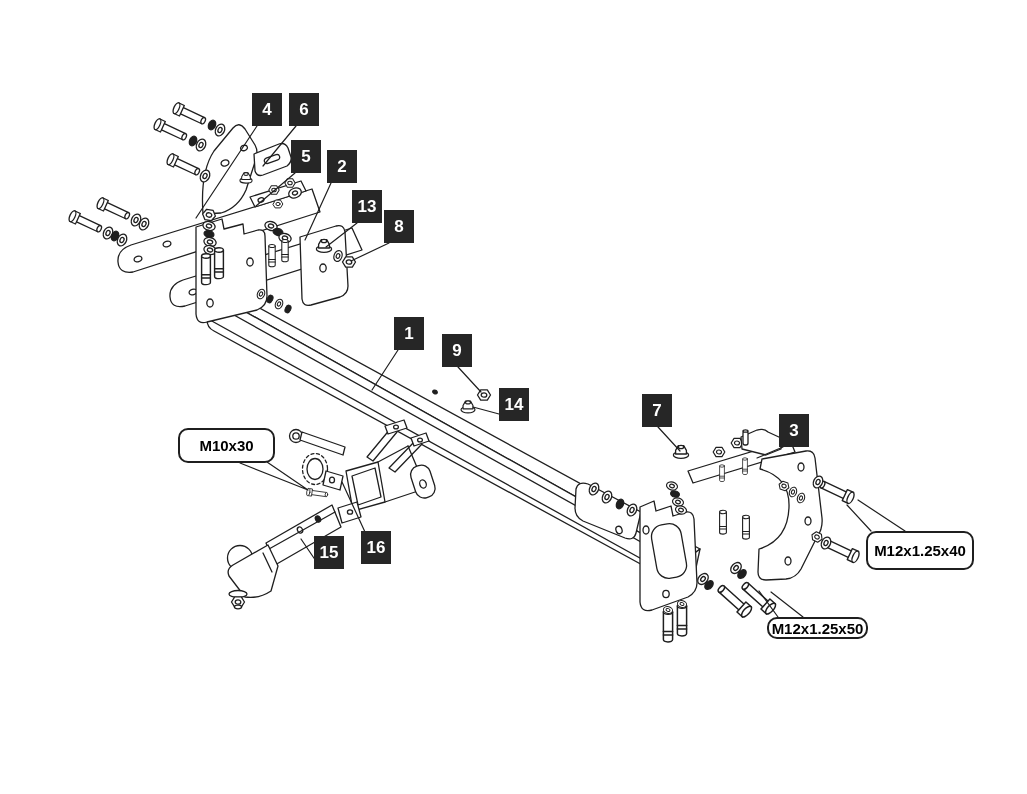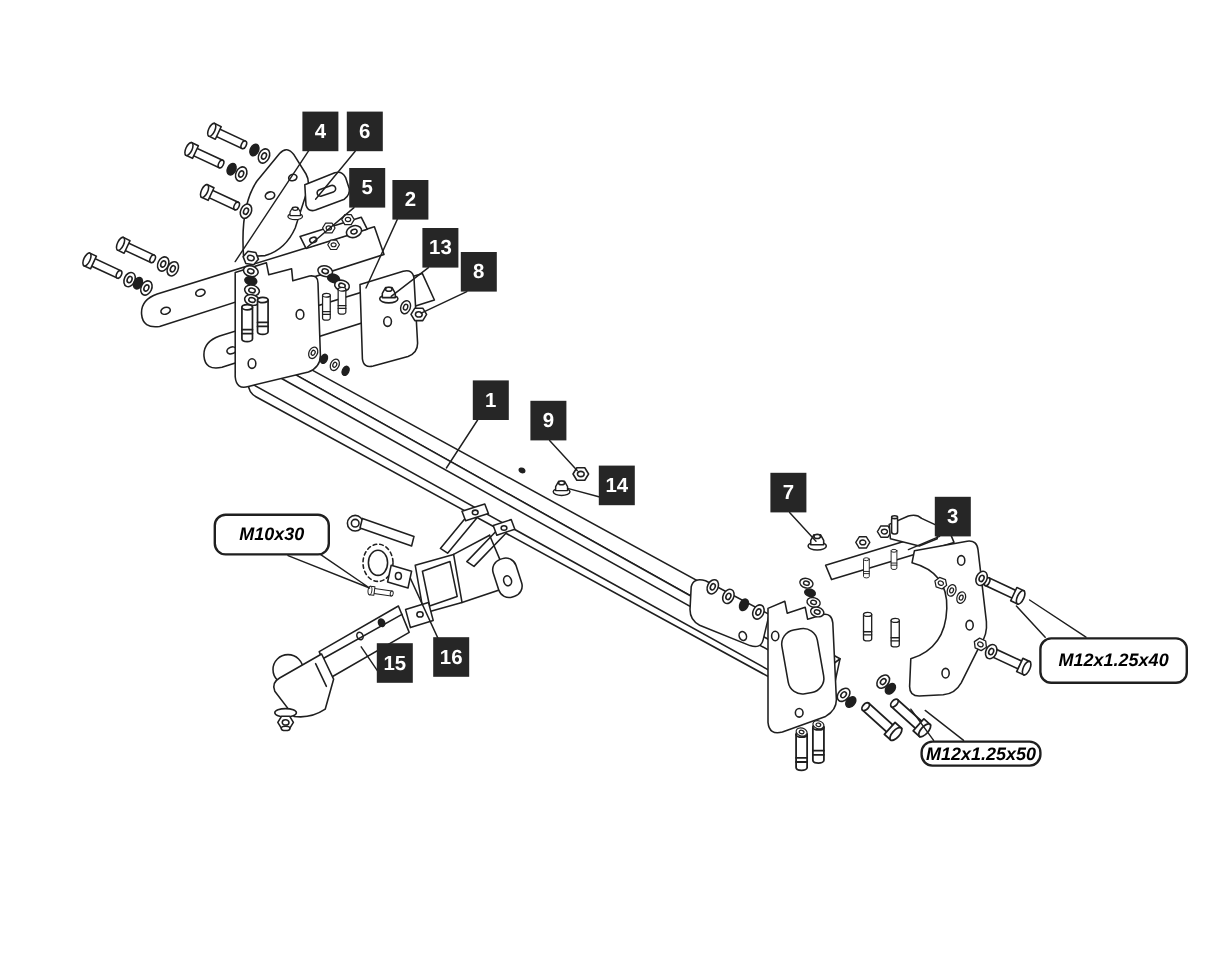--- a/index.html
+++ b/index.html
@@ -12,21 +12,21 @@
     position:absolute; width:30px; height:33px;
     background:#262626; color:#ffffff;
     display:flex; align-items:center; justify-content:center;
     font-size:17px; font-weight:bold; line-height:1;
     user-select:none;
   }
   .spec-label {
     position:absolute; background:#ffffff; color:#000000;
     border:2px solid #1f1f1f; border-radius:10px;
     display:flex; align-items:center; justify-content:center;
-    font-size:15px; font-weight:bold; box-sizing:border-box;font-style:italic;
+    font-size:15px; font-weight:bold; box-sizing:border-box;
   }
 </style>
 </head>
 <body>
 
 <div class="stage">
 
 <svg width="1027" height="794" viewBox="0 0 1027 794">
   <defs>
     <g id="washer">
@@ -265,16 +265,16 @@
 <div class="callout" style="left:289px;top:93px">6</div>
 <div class="callout" style="left:642px;top:394px">7</div>
 <div class="callout" style="left:442px;top:334px">9</div>
 <div class="callout" style="left:384px;top:210px">8</div>
 <div class="callout" style="left:352px;top:190px">13</div>
 <div class="callout" style="left:499px;top:388px">14</div>
 <div class="callout" style="left:314px;top:536px">15</div>
 <div class="callout" style="left:361px;top:531px">16</div>
 
 <div class="spec-label" style="left:178px;top:428px;width:97px;height:35px">M10x30</div>
-<div class="spec-label" style="left:866px;top:531px;width:124px;height:39px">M12x1.25x40</div>
+<div class="spec-label" style="left:866px;top:531px;width:108px;height:39px">M12x1.25x40</div>
 <div class="spec-label" style="left:767px;top:617px;width:101px;height:22px">M12x1.25x50</div>
 
 </div>
 
 </body></html>

